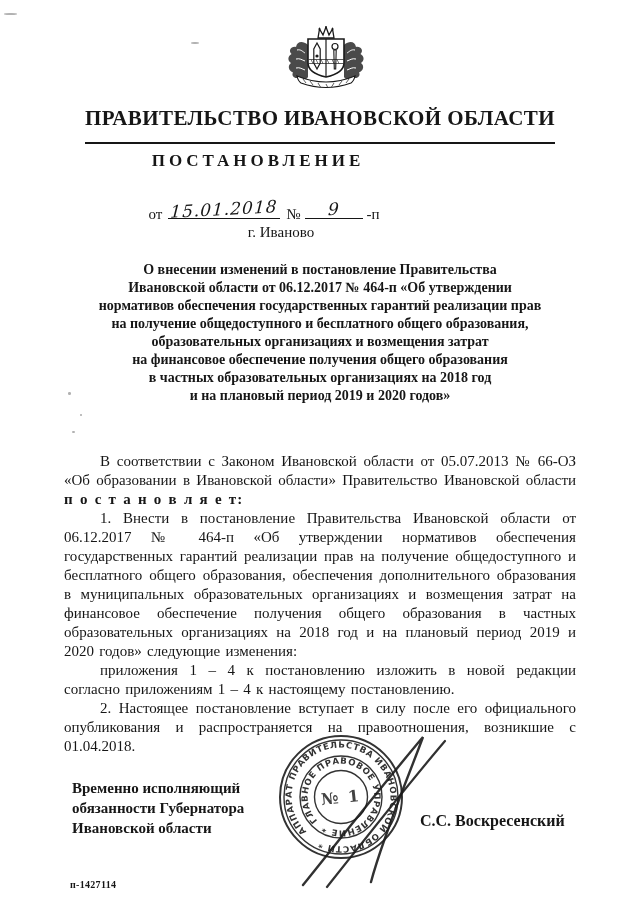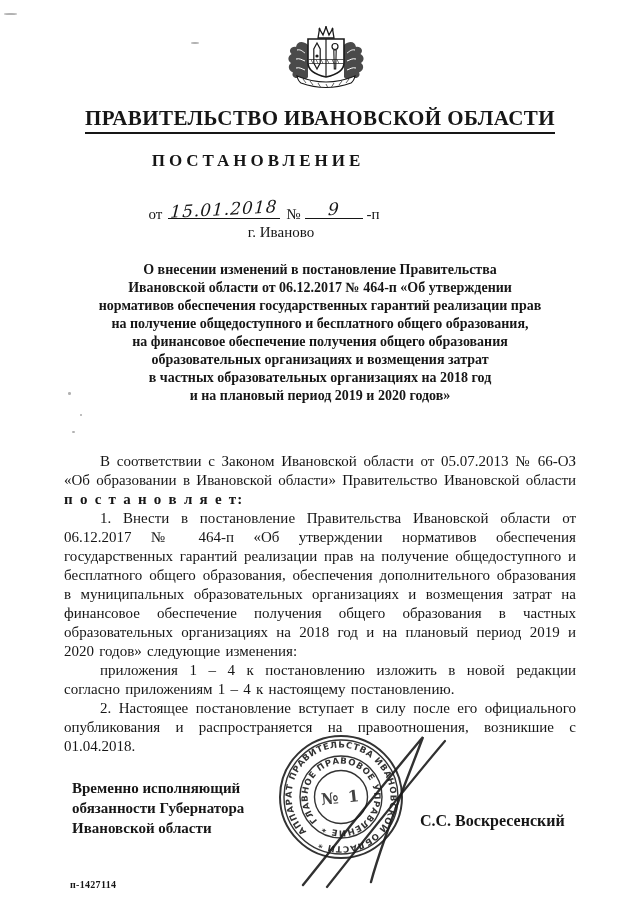--- a/index.html
+++ b/index.html
@@ -2,21 +2,21 @@
 <html><head>
 <meta charset="utf-8">
 <style>
   html,body{margin:0;padding:0;background:#fff;}
   .page{position:relative;width:640px;height:905px;background:#fff;overflow:hidden;
         font-family:"Liberation Serif",serif;color:#161616;}
   
   .coat{position:absolute;left:283px;top:26px;width:86px;height:76px;}
   .org-name{position:absolute;left:0;top:106px;width:640px;text-align:center;}
   .org-name span{display:inline-block;font-weight:bold;font-size:21px;letter-spacing:.4px;
-        border-bottom:2px solid #161616;padding-bottom:1px;}
+        border-bottom:2px solid #161616;padding-bottom:11px;}
   .doc-type{position:absolute;left:0;top:151px;width:516px;text-align:center;
         font-weight:bold;font-size:17px;letter-spacing:4px;}
   
   .date-line{position:absolute;left:0;top:201px;width:528px;text-align:center;font-size:15px;}
   .blank{display:inline-block;border-bottom:1.4px solid #161616;position:relative;vertical-align:baseline;height:17px;}
   .blank-date{width:112px;margin:0 6px;}
   .blank-num{width:58px;margin:0 4px;}
   .hand{position:absolute;left:0;bottom:-1px;width:100%;text-align:center;
         font-family:"DejaVu Serif",serif;font-style:italic;font-size:17px;
         letter-spacing:1px;transform:rotate(-3deg) skewX(-6deg);white-space:nowrap;}
@@ -83,22 +83,22 @@
   <div class="date-line">
     <span>от</span><span class="blank blank-date"><span class="hand">15.01.2018</span></span><span>№</span><span class="blank blank-num"><span class="hand">9</span></span><span>-п</span>
   </div>
   <div class="city">г. Иваново</div>
 
   <div class="title">
     <div>О внесении изменений в постановление Правительства</div>
     <div>Ивановской области от 06.12.2017 № 464-п «Об утверждении</div>
     <div>нормативов обеспечения государственных гарантий реализации прав</div>
     <div>на получение общедоступного и бесплатного общего образования,</div>
+    <div>образовательных организациях и возмещения затрат</div>
     <div>на финансовое обеспечение получения общего образования</div>
-    <div>образовательных организациях и возмещения затрат</div>
     <div>в частных образовательных организациях на 2018 год</div>
     <div>и на плановый период 2019 и 2020 годов»</div>
   </div>
 
   <div class="body">
     <p><span>В соответствии с Законом Ивановской области от 05.07.2013 № 66-ОЗ «Об образовании в Ивановской области» Правительство Ивановской области</span> <span class="spaced-bold">п о с т а н о в л я е т:</span></p>
     <p>1. Внести в постановление Правительства Ивановской области от 06.12.2017 № 464-п «Об утверждении нормативов обеспечения государственных гарантий реализации прав на получение общедоступного и бесплатного общего образования, обеспечения дополнительного образования в муниципальных образовательных организациях и возмещения затрат на финансовое обеспечение получения общего образования в частных образовательных организациях на 2018 год и на плановый период 2019 и 2020 годов» следующие изменения:</p>
     <p>приложения 1 – 4 к постановлению изложить в новой редакции согласно приложениям 1 – 4 к настоящему постановлению.</p>
     <p>2. Настоящее постановление вступает в силу после его официального опубликования и распространяется на правоотношения, возникшие с 01.04.2018.</p>
   </div>

